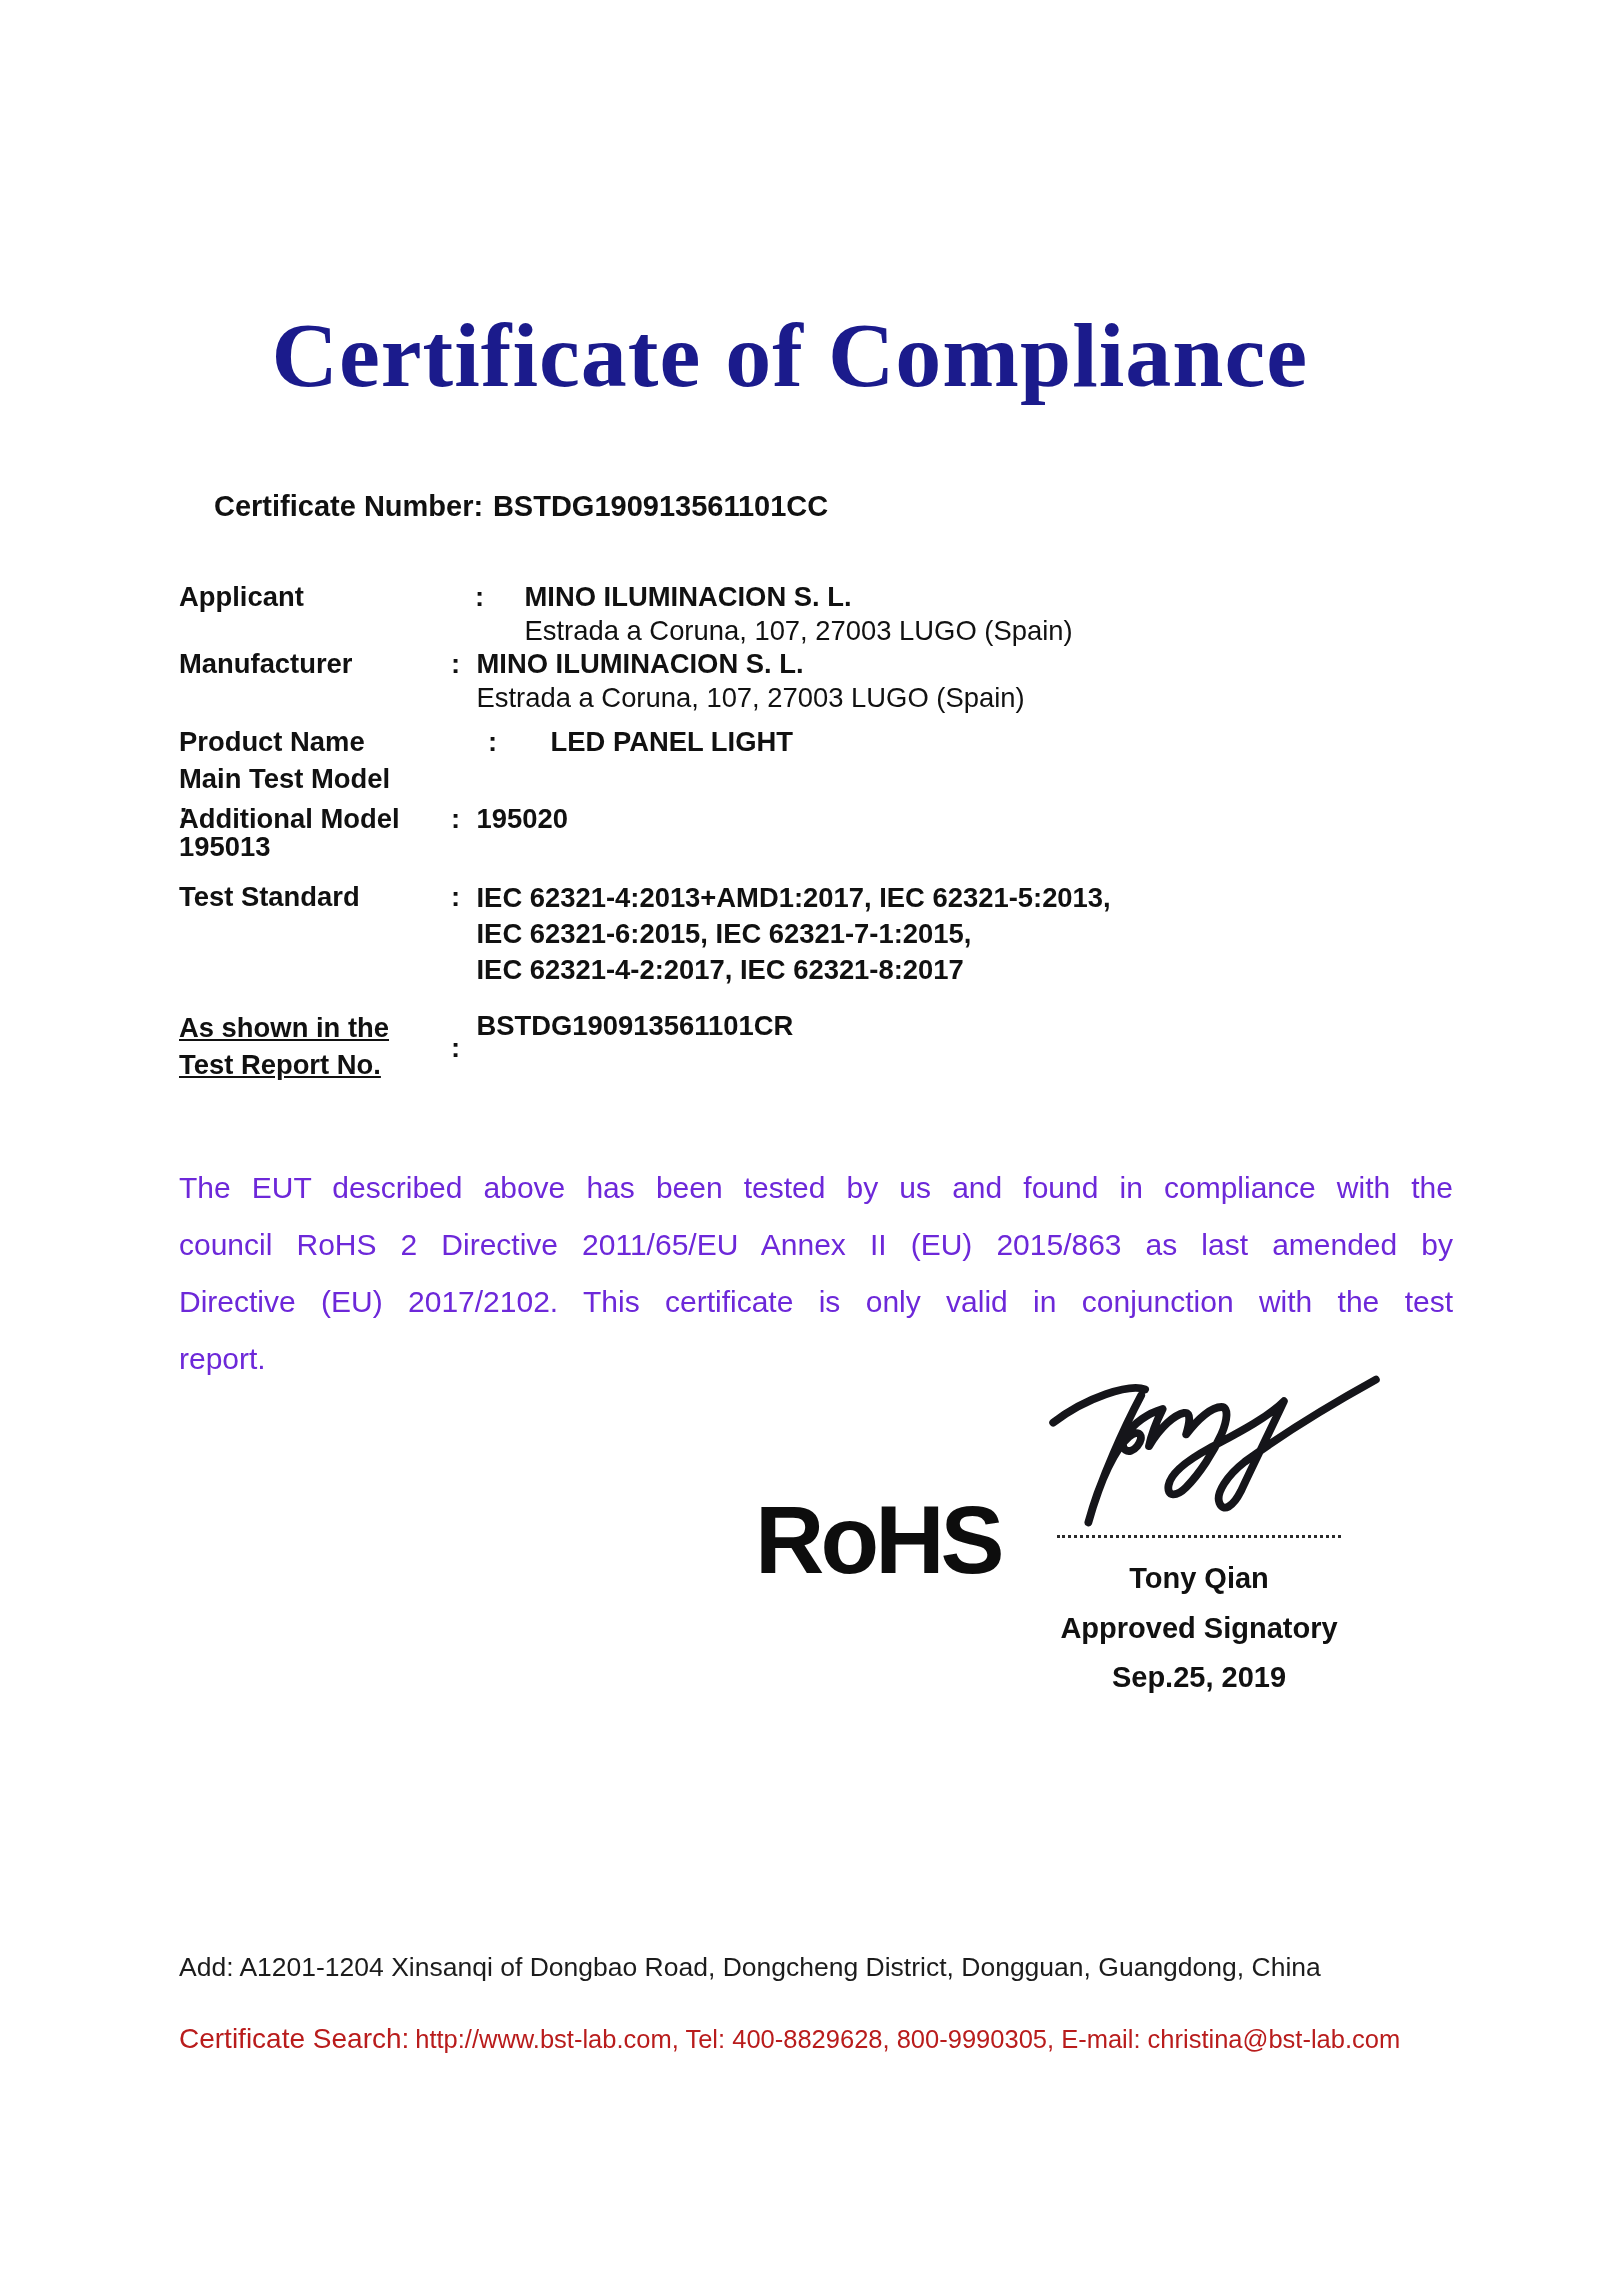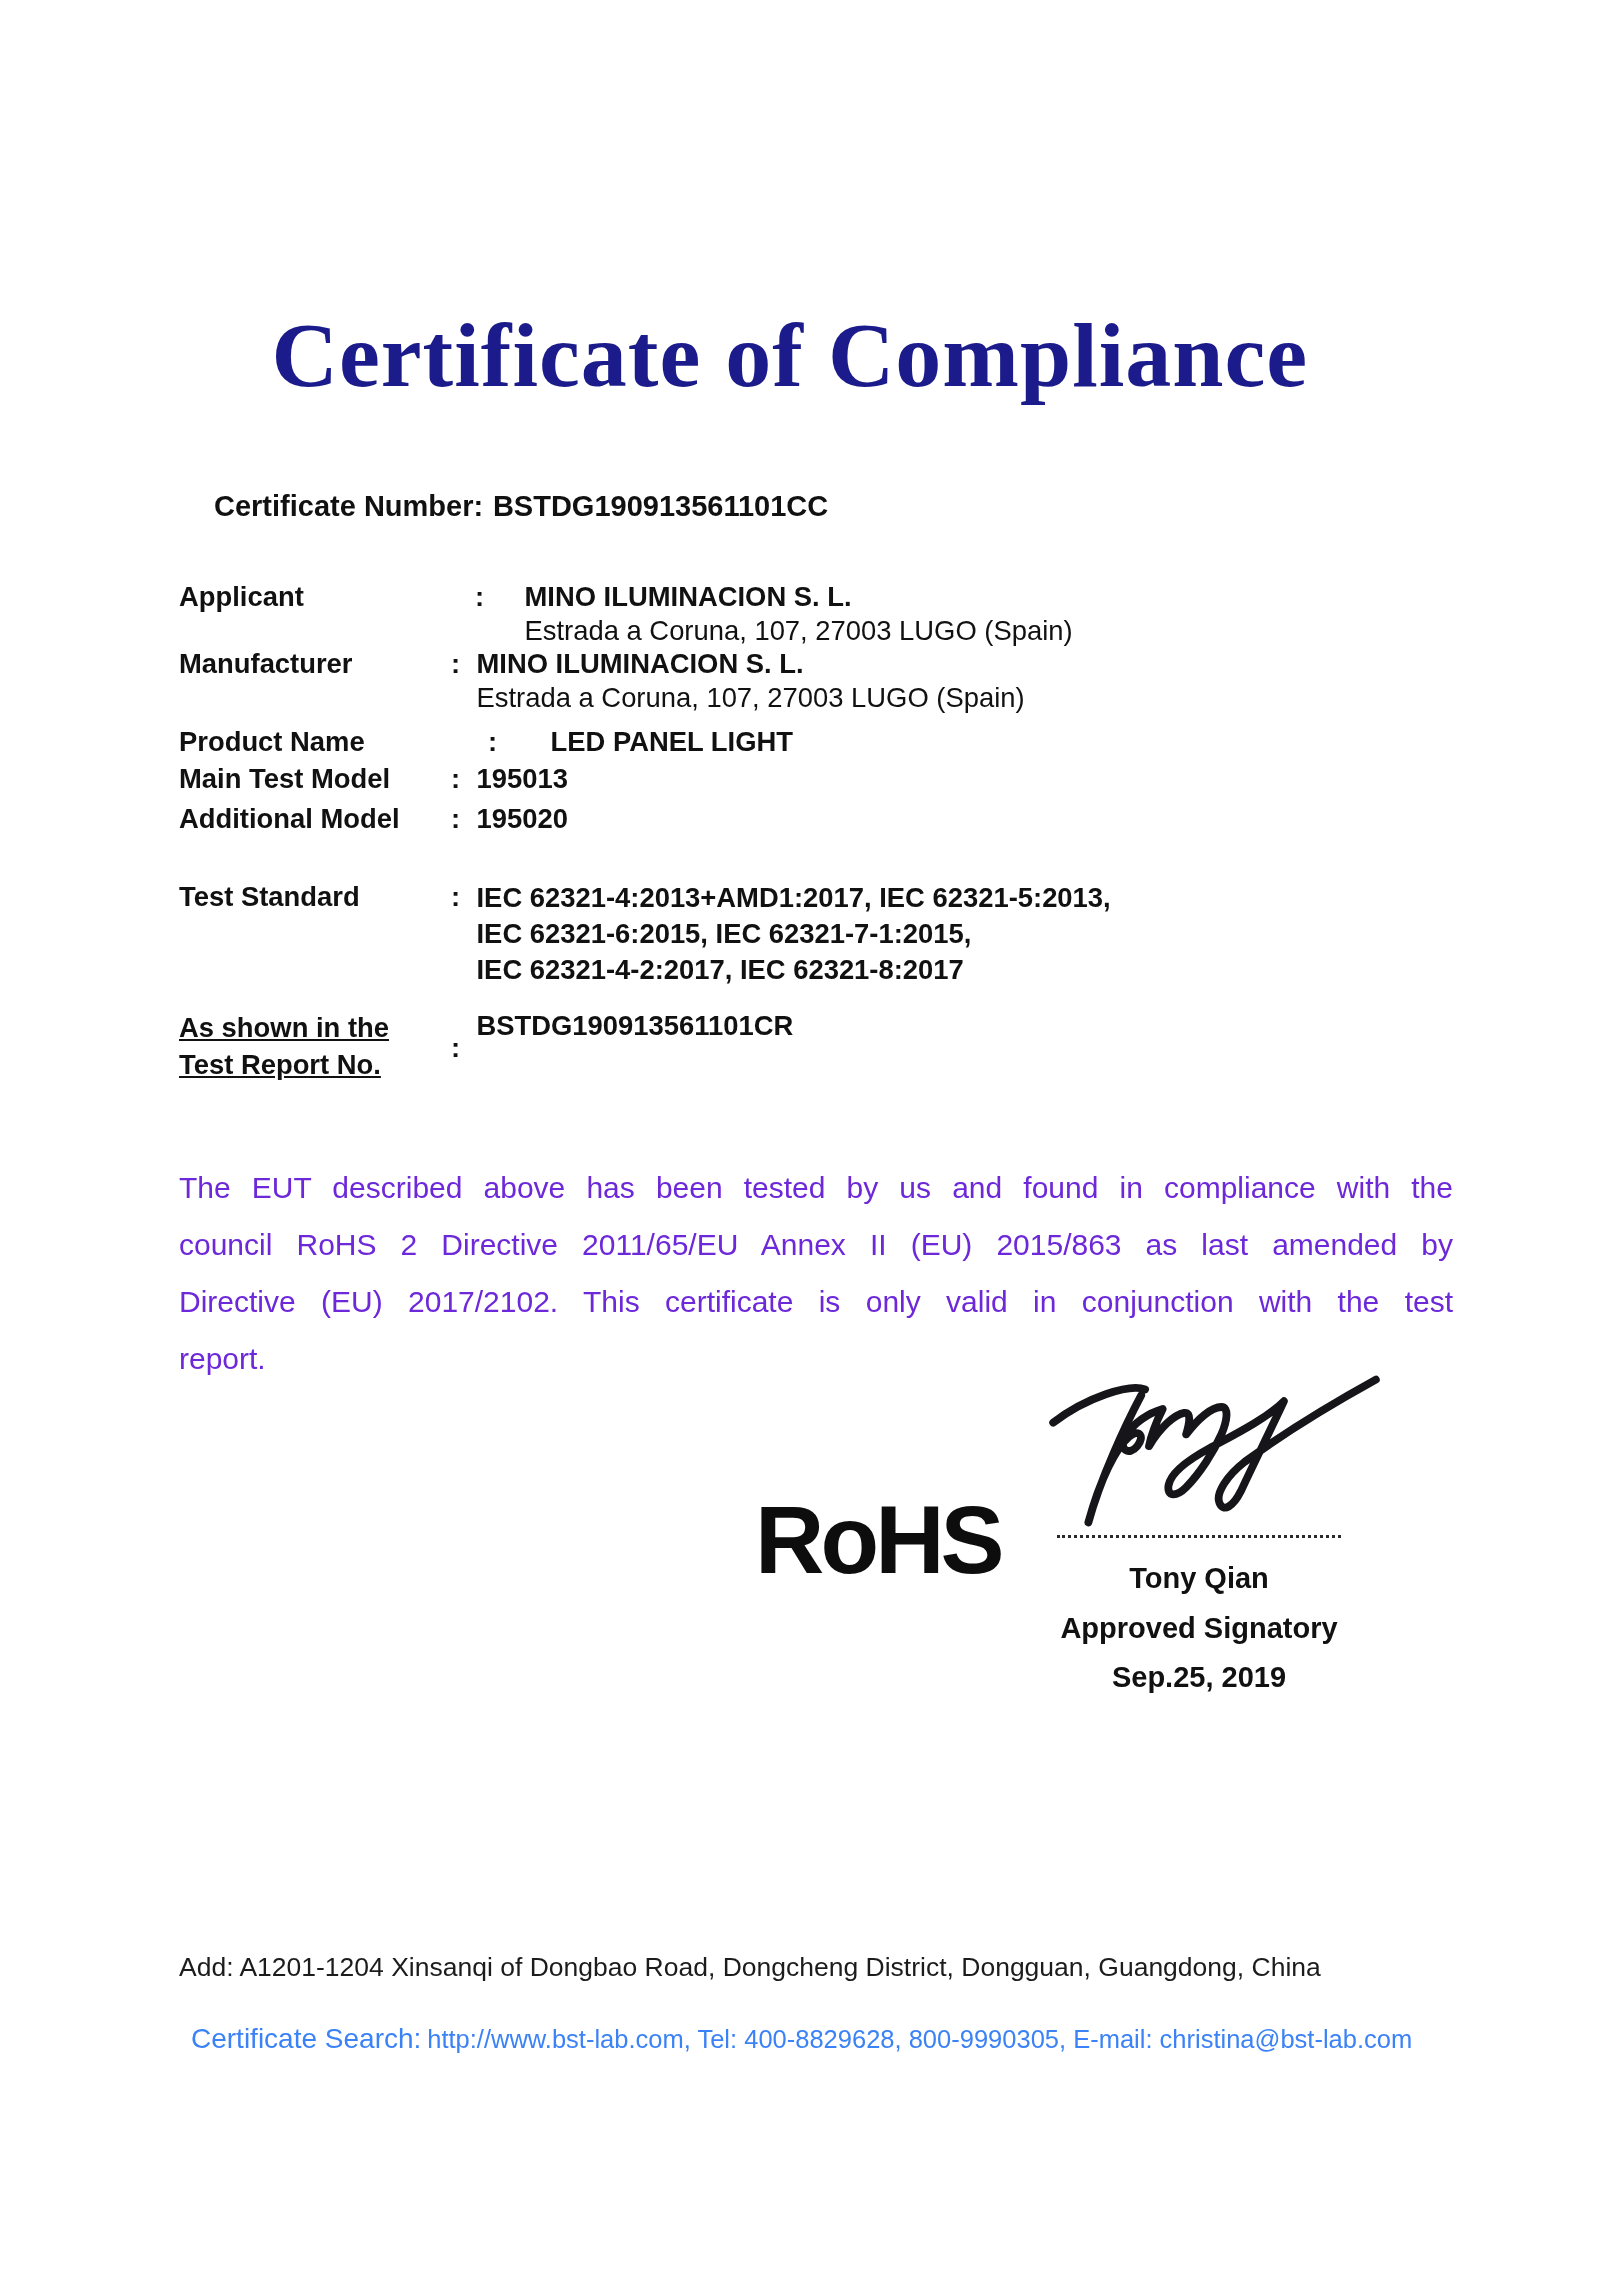--- a/index.html
+++ b/index.html
@@ -32,21 +32,21 @@
     font-size:27.4px;line-height:34px;
   }
   .frow{position:absolute;left:0;display:flex;align-items:flex-start;width:100%;}
   .frow .label{width:272px;flex-shrink:0;font-weight:bold;}
   .frow .colon{width:25.5px;flex-shrink:0;font-weight:bold;}
   .frow .value{font-weight:bold;white-space:nowrap;}
   .frow .value .addr{font-weight:normal;}
   .r-applicant{top:0;gap:24px;}
   .r-manufacturer{top:67px;}
   .r-product{top:145px;gap:37px;}
-  .r-main-model{top:182px;}
+  .r-main-model{top:182px;flex-direction:column;}
   .r-additional-model{top:222px;}
   .r-standard{top:300px;}
   .r-standard .value div{line-height:36px;}
   .r-report{top:429px;}
   .r-report .label div{line-height:37px;text-decoration:underline;}
   .r-report .colon{margin-top:21.6px;}
   .statement{
     position:absolute;left:179px;top:1159px;width:1274px;
     font-size:30px;line-height:57px;color:#6d28d9;
   }
@@ -63,21 +63,21 @@
     border-bottom:3.9px dotted #2a2a2a;
   }
   .sig-block{
     position:absolute;left:1003px;top:1562px;width:392px;
     text-align:center;font-weight:bold;font-size:29px;
   }
   .sig-block div{margin-bottom:16.7px;}
   .footer{position:absolute;left:179px;top:1952px;width:1304px;}
   .footer .company{font-weight:bold;font-size:32px;margin-bottom:31px;}
   .footer .address{font-size:26.5px;margin-bottom:40px;color:#1c1c1c;}
-  .footer .search{font-size:25.5px;color:#3b82f6;white-space:nowrap;margin-left:12px;}
+  .footer .search{font-size:25.5px;color:#b91c1c;white-space:nowrap;}
   .footer .search .search-label{font-size:28px;margin-right:5.9px;}
 </style>
 </head>
 <body>
 
 <div class="page">
 
   <div class="doc-title">Certificate of Compliance</div>
 
   <div class="cert-number">

